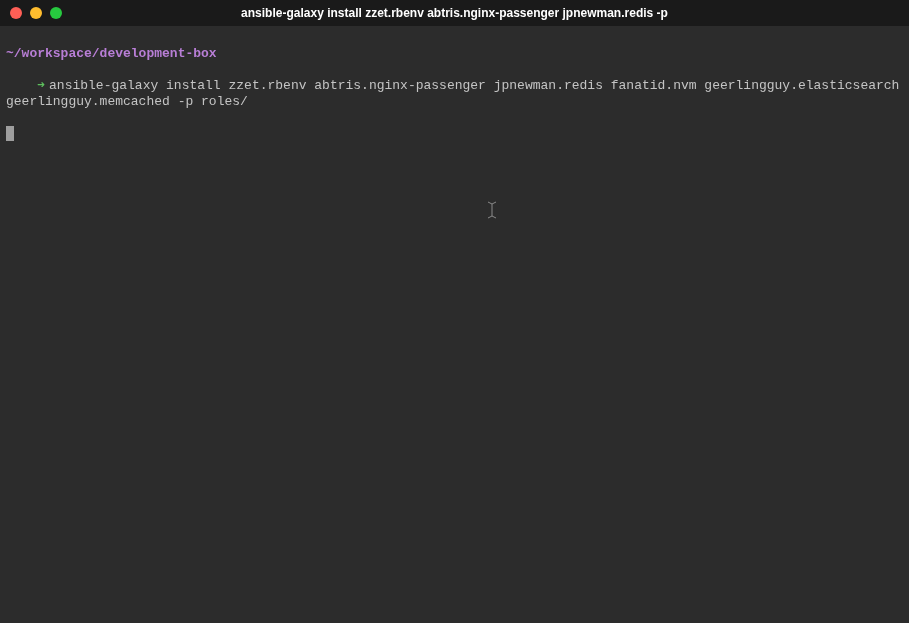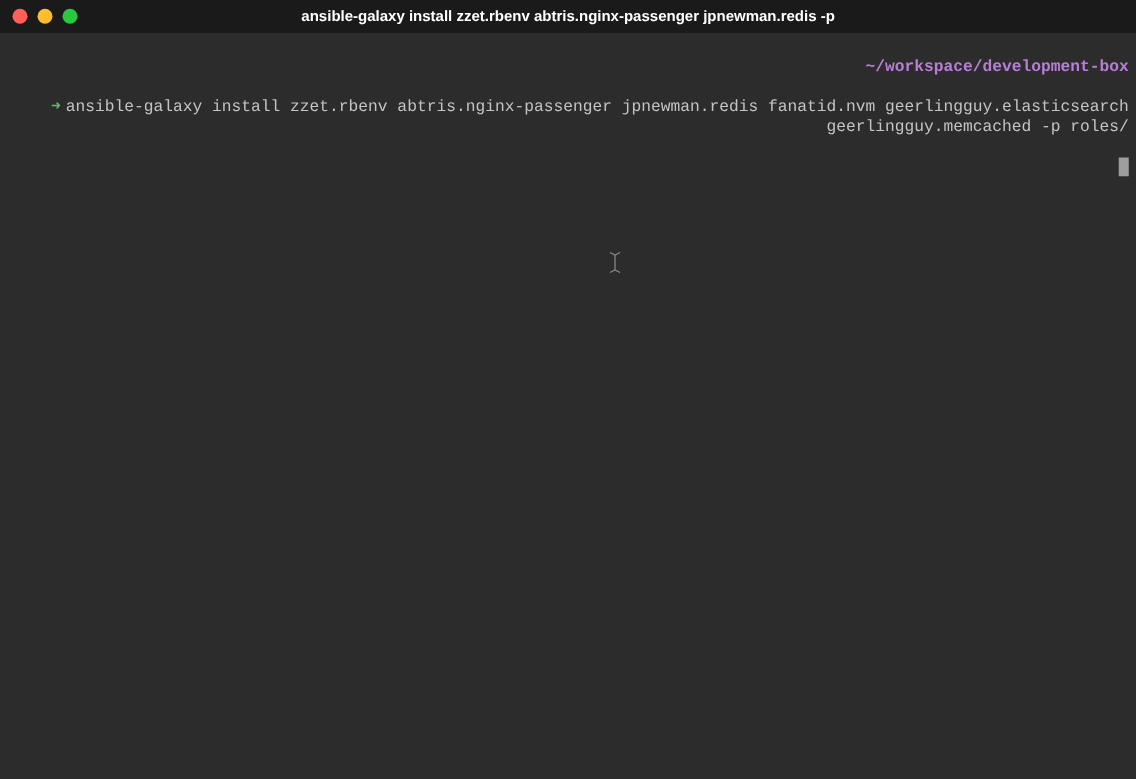--- a/index.html
+++ b/index.html
@@ -46,21 +46,20 @@
       font-size: 12px;
       font-weight: 600;
       pointer-events: none;
     }
     .terminal-body {
       background: #2c2c2c;
       height: calc(623px - 26px);
       padding: 4px 6px;
       line-height: 16px;
       position: relative;
-      text-align: right;
     }
     .blank-line {
       height: 16px;
     }
     .cwd {
       color: #b87ed6;
       font-weight: bold;
     }
     .prompt-line {
       color: #c4c4c4;

